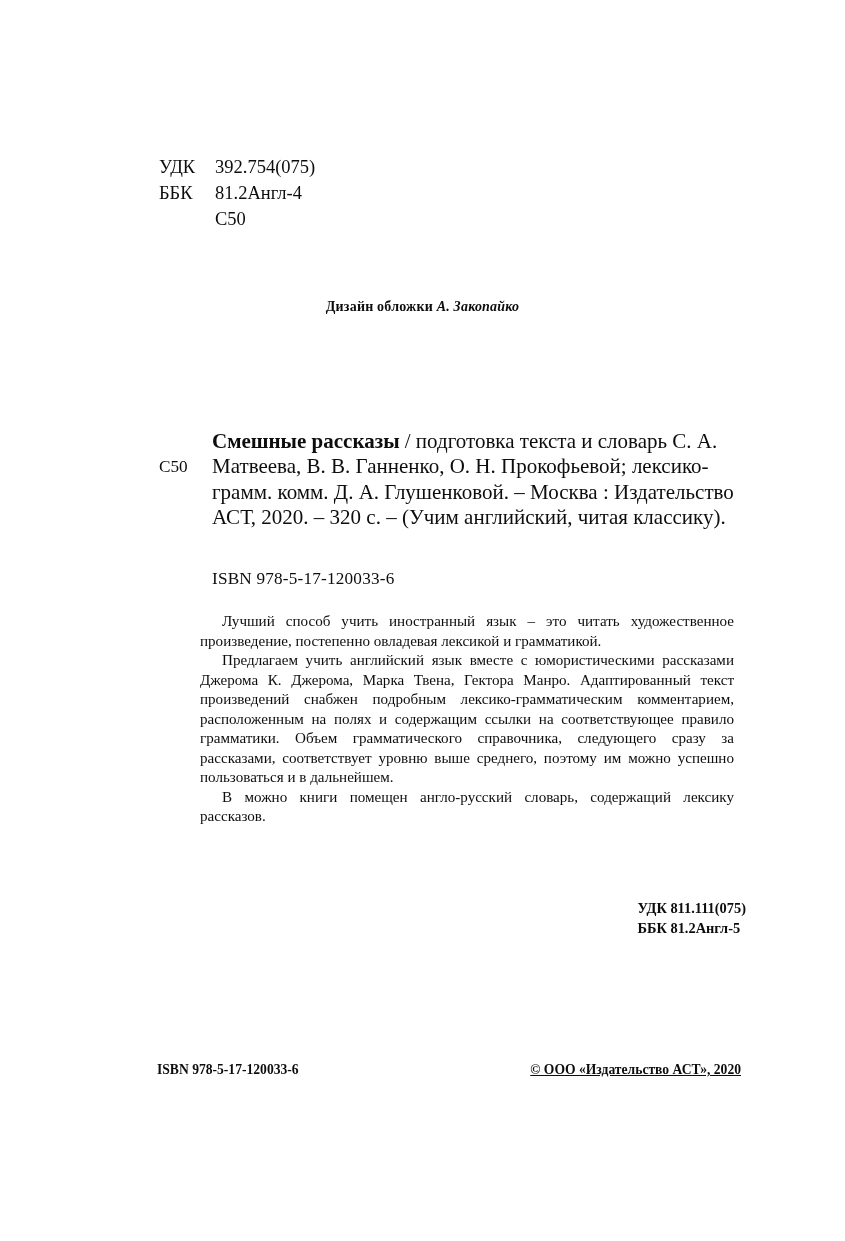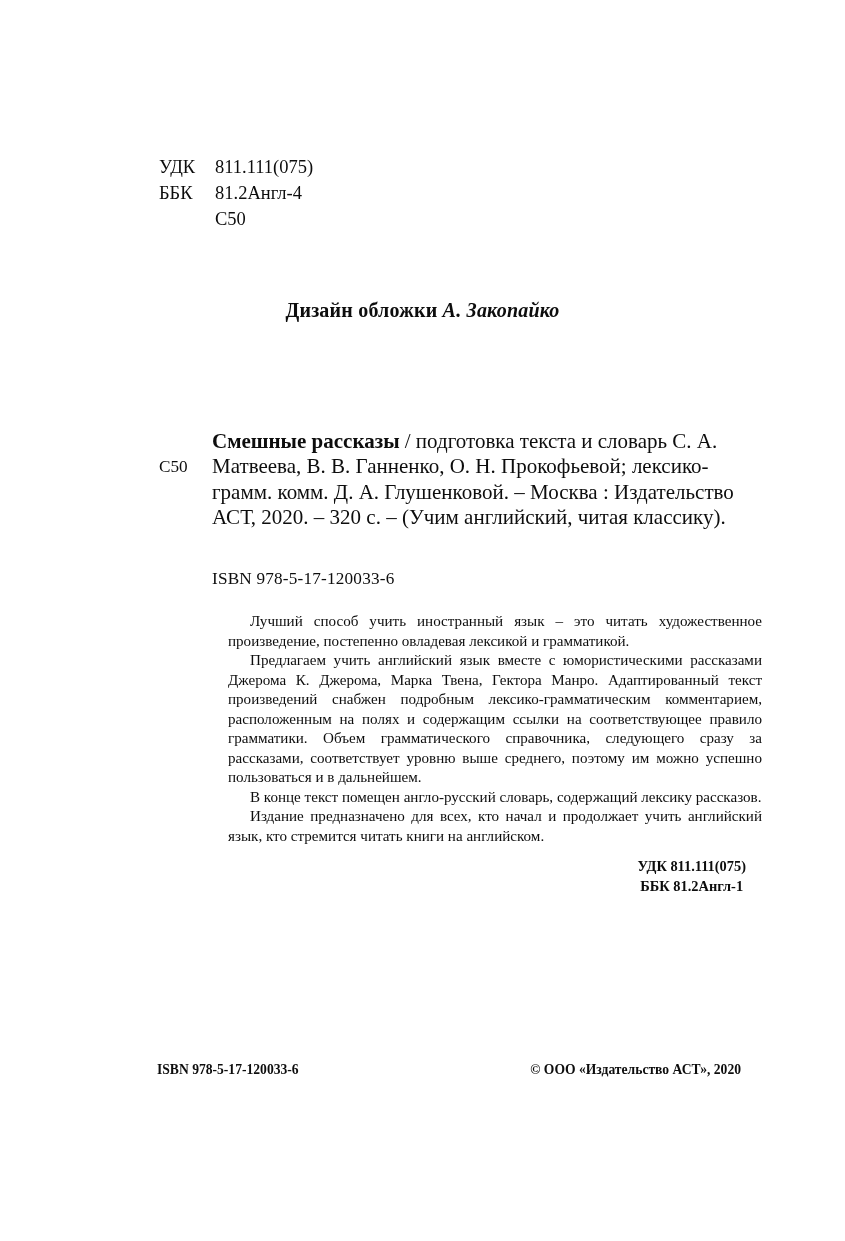--- a/index.html
+++ b/index.html
@@ -46,21 +46,21 @@
     visibility: hidden;
   }
 
   
   .cover-credit {
     position: absolute;
     left: 0;
     right: 0;
     top: 288px;
     text-align: center;
-    font-size: 20px;
+    font-size: 14px;
     font-weight: bold;
     letter-spacing: 0.2px;
   }
   .cover-credit .designer {
     font-style: italic;
     font-weight: bold;
   }
 
   
   .biblio {
@@ -91,39 +91,39 @@
     position: absolute;
     left: 212px;
     top: 558px;
     font-size: 17.2px;
     letter-spacing: 0.2px;
   }
 
   
   .annotation {
     position: absolute;
-    left: 228px;
+    left: 200px;
     top: 601px;
     width: 534px;
     font-size: 15.1px;
     line-height: 19.55px;
     text-align: justify;
     text-justify: inter-word;
   }
   .annotation p {
     margin: 0;
     text-indent: 22px;
   }
 
   
   .udk-bottom {
     position: absolute;
     right: 99px;
-    top: 846px;
-    text-align: center;
+    top: 888px;
+    text-align: left;
     font-size: 14.4px;
     line-height: 19.5px;
     font-weight: bold;
     white-space: nowrap;
   }
 
   
   .footer {
     position: absolute;
     left: 157px;
@@ -132,31 +132,32 @@
     display: flex;
     justify-content: space-between;
     align-items: baseline;
     font-size: 13.6px;
     font-weight: bold;
     white-space: nowrap;
   }
   .footer .copyright {
     position: relative;
     left: -5px;
+    text-decoration: underline;
   }
 </style>
 </head>
 <body>
 
 <div class="page">
 
   <div class="udk-top">
     <div class="row">
       <span class="lbl">УДК</span>
-      <span class="val">811.111(075)</span>
+      <span class="val">392.754(075)</span>
     </div>
     <div class="row">
       <span class="lbl">ББК</span>
       <span class="val">81.2Англ-4</span>
     </div>
     <div class="row indented">
       <span class="lbl">ББК</span>
       <span class="val">С50</span>
     </div>
   </div>
@@ -170,27 +171,26 @@
 
   <div class="biblio">
     <span class="first-line"></span><span class="title">Смешные рассказы</span><span> / подготовка текста и словарь С. А. Матвеева, В. В. Ганненко, О. Н. Прокофьевой; лексико-грамм. комм. Д. А. Глушенковой. – Москва : Издательство АСТ, 2020. – 320 с. – (Учим английский, читая классику).</span>
   </div>
 
   <div class="isbn-main">ISBN 978-5-17-120033-6</div>
 
   <div class="annotation">
     <p>Лучший способ учить иностранный язык – это читать художественное произведение, постепенно овладевая лексикой и грамматикой.</p>
     <p>Предлагаем учить английский язык вместе с юмористическими рассказами Джерома К. Джерома, Марка Твена, Гектора Манро. Адаптированный текст произведений снабжен подробным лексико-грамматическим комментарием, расположенным на полях и содержащим ссылки на соответствующее правило грамматики. Объем грамматического справочника, следующего сразу за рассказами, соответствует уровню выше среднего, поэтому им можно успешно пользоваться и в дальнейшем.</p>
-    <p>В конце текст помещен англо-русский словарь, содержащий лексику рассказов.</p>
-    <p>Издание предназначено для всех, кто начал и продолжает учить английский язык, кто стремится читать книги на английском.</p>
+    <p>В можно книги помещен англо-русский словарь, содержащий лексику рассказов.</p>
   </div>
 
   <div class="udk-bottom">
     <div>УДК 811.111(075)</div>
-    <div>ББК 81.2Англ-1</div>
+    <div>ББК 81.2Англ-5</div>
   </div>
 
   <div class="footer">
     <span class="isbn">ISBN 978-5-17-120033-6</span>
     <span class="copyright">© ООО «Издательство АСТ», 2020</span>
   </div>
 
 </div>
 
 </body></html>

